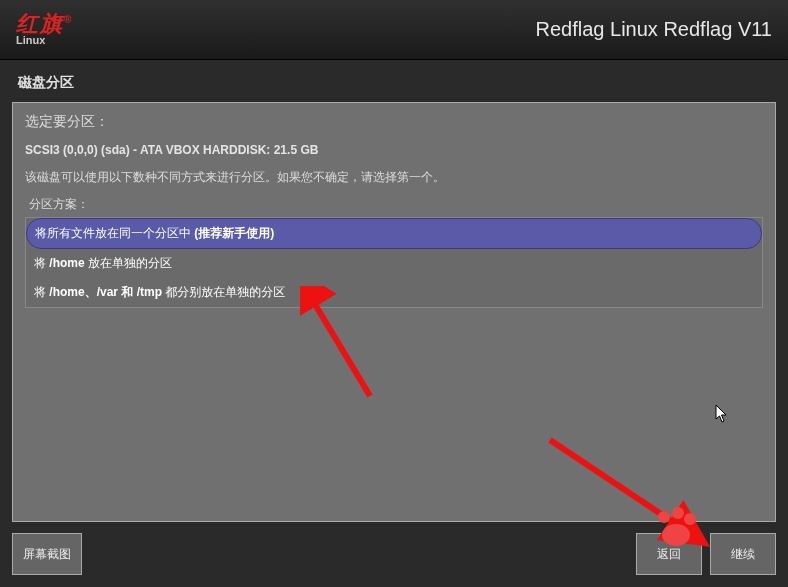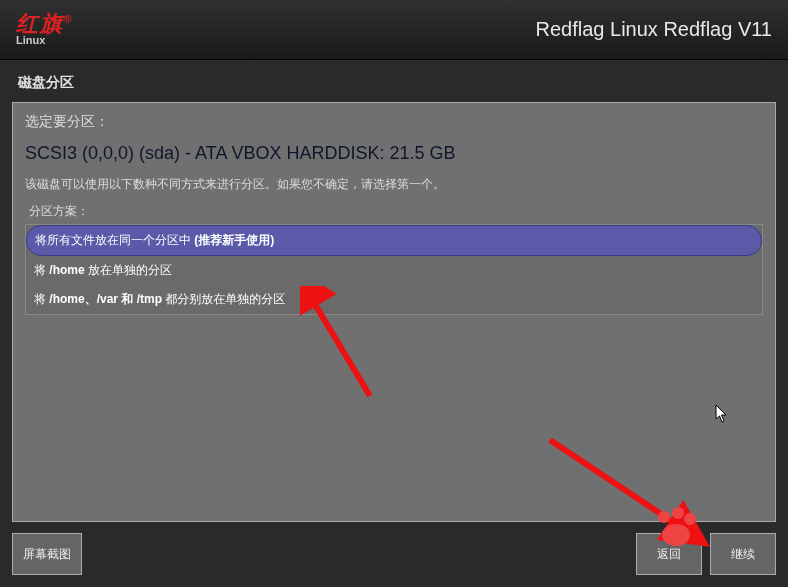--- a/index.html
+++ b/index.html
@@ -56,23 +56,23 @@
       height: 420px;
       padding: 10px 12px;
       position: relative;
     }
     .label {
       font-size: 14px;
       color: #ddd;
       margin-bottom: 12px;
     }
     .disk-name {
-      font-size: 18px;
-      font-weight: normal;
-      color: #0f172a;
+      font-size: 12px;
+      font-weight: bold;
+      color: #e5e5e5;
       margin-bottom: 12px;
     }
     .hint {
       font-size: 12px;
       color: #ddd;
       margin-bottom: 10px;
     }
     .scheme-label {
       font-size: 12px;
       color: #ddd;

